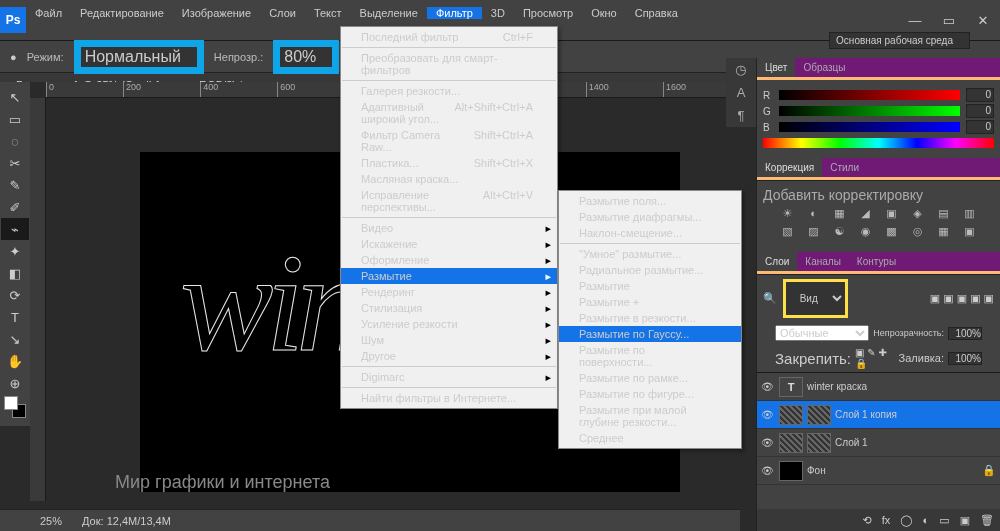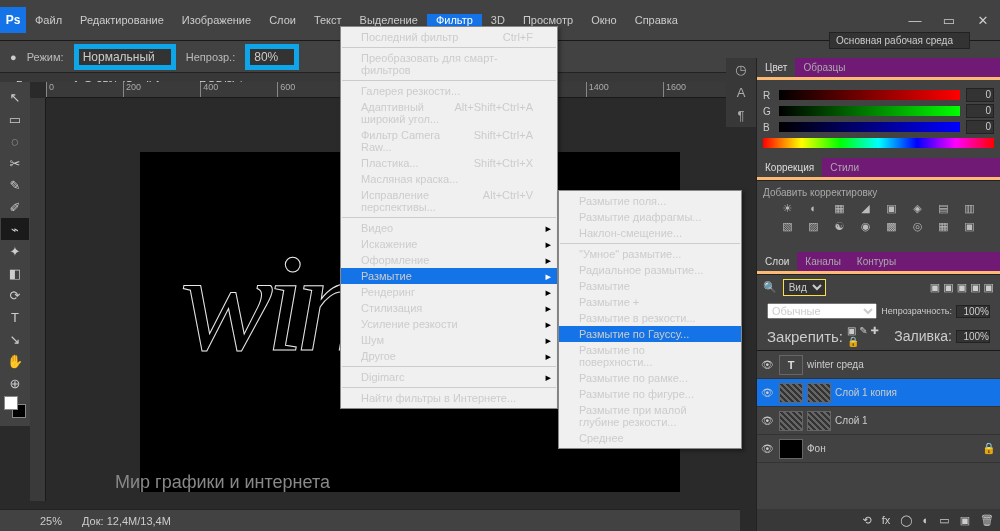--- a/index.html
+++ b/index.html
@@ -1,26 +1,26 @@
 <!DOCTYPE html>
 <html><head>
 <meta charset="utf-8">
 <style>
 *{margin:0;padding:0;box-sizing:border-box;font-family:"Segoe UI",Tahoma,sans-serif;font-size:11px;color:#ccc;user-select:none}
 body{background:#2a2a2a;width:1000px;height:531px;overflow:hidden;position:relative}
 .topbar{height:41px;background:#424242;display:flex;align-items:center;border-bottom:1px solid #1a1a1a}
 .ps-logo{width:26px;height:26px;background:#1473e6;display:flex;align-items:center;justify-content:center;font-weight:bold;color:#fff;font-size:12px}
-.menu{display:flex;height:26px;align-items:center}
+.menu{display:flex;height:26px;align-items:flex-start}
 .menu-item{padding:0 9px;display:flex;align-items:center;cursor:pointer}
 .menu-item.active{background:#1473e6;color:#fff}
 .winbtns{margin-left:auto;display:flex}
 .winbtn{width:34px;height:26px;display:flex;align-items:center;justify-content:center;font-size:13px}
 .optbar{height:32px;background:#424242;display:flex;align-items:center;padding-left:10px;border-bottom:1px solid #222;gap:10px}
 .optlbl{color:#bbb}
-.optsel{background:#333;border:5px solid #0ea5e9;padding:1px 16px 1px 4px;color:#ccc;position:relative;font-size:12px}
+.optsel{background:#333;border:7px solid #0ea5e9;padding:1px 16px 1px 4px;color:#ccc;position:relative;font-size:16px}
 .tabbar{height:24px;background:#383838;display:flex;align-items:center;padding-left:8px;border-bottom:1px solid #222}
 .doctab{padding:2px 8px;color:#ddd;font-size:11px}
 .toolbox{position:absolute;left:0;top:82px;width:30px;background:#424242;display:flex;flex-direction:column;padding:4px 0}
 .tool{width:28px;height:22px;display:flex;align-items:center;justify-content:center;font-size:13px;color:#ccc;margin:0 auto}
 .tool.sel{background:#1a1a1a}
 .tool.fgbg{height:28px;position:relative}
 .fgbg-fg{width:14px;height:14px;background:#fff;border:1px solid #888;position:absolute;top:2px;left:3px}
 .fgbg-bg{width:14px;height:14px;background:#000;border:1px solid #888;position:absolute;top:10px;left:11px}
 .canvas{position:absolute;left:30px;top:82px;right:260px;bottom:30px;background:#2a2a2a}
 .ruler-h{position:absolute;top:0;left:16px;right:0;height:16px;background:#3a3a3a;border-bottom:1px solid #1a1a1a;display:flex;overflow:hidden}
@@ -47,22 +47,22 @@
 .slider-row .track{flex:1;height:10px}
 .slider-row .val{width:28px;height:14px;background:#333;border:1px solid #222;text-align:right;padding-right:2px;font-size:10px}
 .sr-r{background:linear-gradient(to right,#000,#f00)}
 .sr-g{background:linear-gradient(to right,#000,#0f0)}
 .sr-b{background:linear-gradient(to right,#000,#00f)}
 .hue{height:10px;margin:4px 0;background:linear-gradient(to right,red,yellow,lime,cyan,blue,magenta,red)}
 .korr-panel{padding:6px;height:72px;border-top:1px solid #222}
 .korr-row{display:flex;justify-content:center;gap:10px;margin:4px 0}
 .korr-ico{width:16px;height:14px;color:#bbb;font-size:11px;text-align:center}
 .layers-head{display:flex;align-items:center;padding:4px 6px;gap:6px;border-top:1px solid #222}
-.layers-head select{background:#333;border:1px solid #fde047;color:#ccc;font-size:10px;padding:1px}
-.layers-mode{display:flex;align-items:center;padding:3px 10px;gap:4px}
+.layers-head select{background:#333;border:3px solid #fde047;color:#ccc;font-size:10px;padding:10px}
+.layers-mode{display:flex;align-items:center;padding:3px 18px;gap:4px}
 .layers-mode input{background:#333;border:1px solid #222;color:#ccc;width:34px;font-size:10px;text-align:right}
 .layers-list{border-top:1px solid #1a1a1a}
 .layer{display:flex;align-items:center;height:28px;border-bottom:1px solid #333;padding:0 4px;gap:4px}
 .layer.sel{background:#1473e6}
 .eye{width:14px;font-size:10px}
 .thumb{width:24px;height:20px;background:#ddd;border:1px solid #666}
 .thumb.black{background:#000}
 .thumb.mask{background:linear-gradient(45deg,#333 25%,#666 25%,#666 50%,#333 50%,#333 75%,#666 75%);background-size:6px 6px}
 .lname{font-size:10px}
 .layer-foot{position:absolute;bottom:0;left:0;right:0;height:22px;background:#383838;display:flex;align-items:center;justify-content:flex-end;gap:10px;padding:0 6px;color:#aaa;font-size:11px}
@@ -292,21 +292,21 @@
         <div class="track sr-b"></div>
         <div class="val">0</div>
       </div>
     <div class="hue"></div>
   </div>
   <div class="panel-tabs">
     <div class="ptab active">Коррекция</div>
     <div class="ptab">Стили</div>
   </div>
   <div class="korr-panel">
-    <div style="font-size:10px;color:#aaa">Добавить корректировку</div>
+    <div style="font-size:14px;color:#aaa">Добавить корректировку</div>
     <div class="korr-row">
         <span class="korr-ico">☀</span>
         <span class="korr-ico">◐</span>
         <span class="korr-ico">▦</span>
         <span class="korr-ico">◢</span>
         <span class="korr-ico">▣</span>
         <span class="korr-ico">◈</span>
         <span class="korr-ico">▤</span>
         <span class="korr-ico">▥</span>
       </div>
@@ -332,28 +332,28 @@
     <span style="margin-left:auto">▣ ▣ ▣ ▣ ▣</span>
   </div>
   <div class="layers-mode">
     <select style="flex:1"><option>Обычные</option></select>
     <span style="font-size:9px">Непрозрачность:</span>
     <input value="100%" style="">
   </div>
   <div class="layers-mode">
     <span style="font-size:15px">Закрепить:</span>
     <span style="font-size:10px">▣ ✎ ✚ 🔒</span>
-    <span style="margin-left:auto;font-size:14px">Заливка:</span>
+    <span style="margin-left:auto;font-size:11px">Заливка:</span>
     <input value="100%" style="">
   </div>
   <div class="layers-list" id="layerlist">
       <div class="layer">
         <span class="eye">👁</span>
         <span class="thumb" style="display:flex;align-items:center;justify-content:center;background:#444;color:#ddd;font-weight:bold">T</span>
-        <span class="lname">winter среда</span>
+        <span class="lname">winter краска</span>
       </div>
       <div class="layer sel">
         <span class="eye">👁</span>
         <span class="thumb mask"></span>
         <span class="thumb mask"></span>
         <span class="lname">Слой 1 копия</span>
       </div>
       <div class="layer">
         <span class="eye">👁</span>
         <span class="thumb mask"></span>

